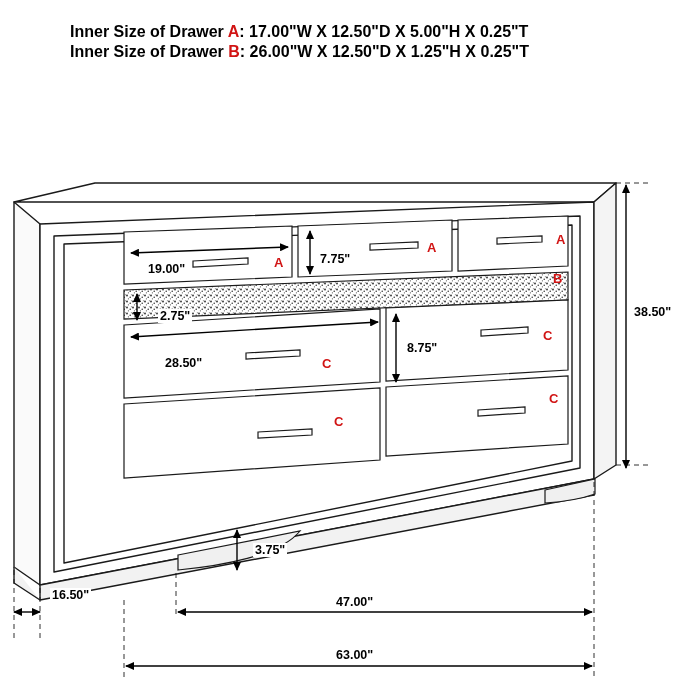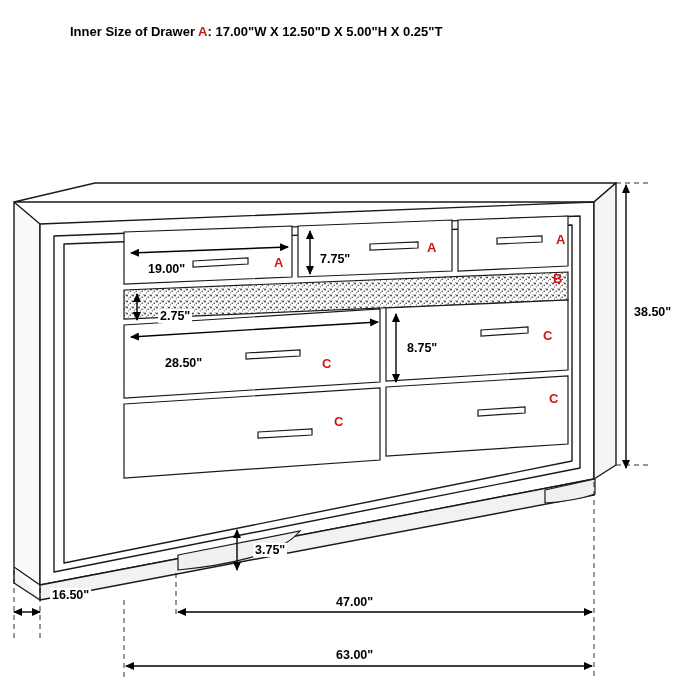--- a/index.html
+++ b/index.html
@@ -19,21 +19,21 @@
     width: 700px;
     height: 700px;
   }
   .spec-block {
     position: absolute;
     left: 70px;
     top: 22px;
     width: 600px;
   }
   .spec-line {
-    font-size: 13px;
+    font-size: 16px;
     font-weight: bold;
     color: #000000;
     line-height: 20px;
     white-space: nowrap;
   }
   .spec-line .red {
     color: #d11414;
   }
   svg#drawing {
     position: absolute;
@@ -60,20 +60,23 @@
   }
 </style>
 </head>
 <body>
 
 <div id="stage">
 
   <div class="spec-block">
     <div class="spec-line">
       <span>Inner Size of Drawer </span><span class="red">A</span><span>: 17.00"W X 12.50"D X 5.00"H X 0.25"T</span>
+    </div>
+    <div class="spec-line">
+      <span>Inner Size of Drawer </span><span class="red">B</span><span>: 26.00"W X 12.50"D X 1.25"H X 0.25"T</span>
     </div>
   </div>
 
   <svg id="drawing" viewBox="0 0 700 700">
     <defs>
       <marker id="arrow-end" markerWidth="9" markerHeight="8" refX="8" refY="4" orient="auto" markerUnits="userSpaceOnUse">
         <path d="M0,0 L9,4 L0,8 z" fill="#000000"></path>
       </marker>
       <marker id="arrow-start" markerWidth="9" markerHeight="8" refX="1" refY="4" orient="auto" markerUnits="userSpaceOnUse">
         <path d="M9,0 L0,4 L9,8 z" fill="#000000"></path>

